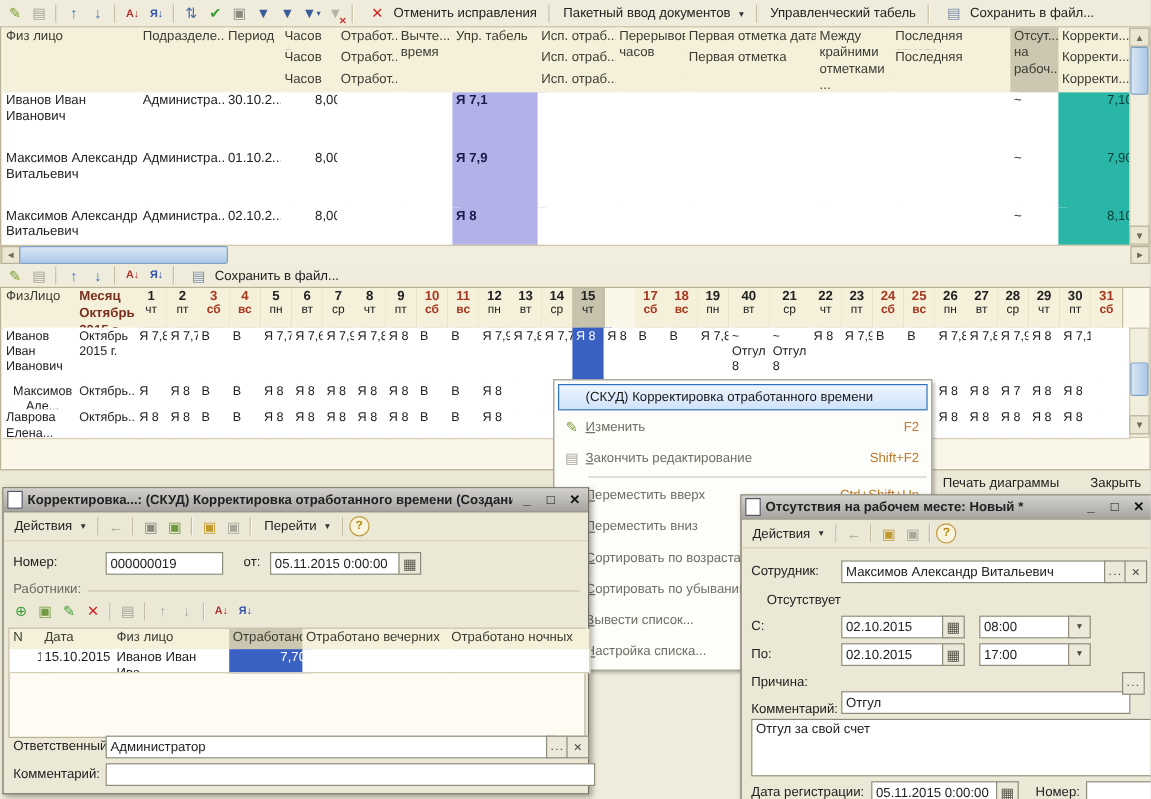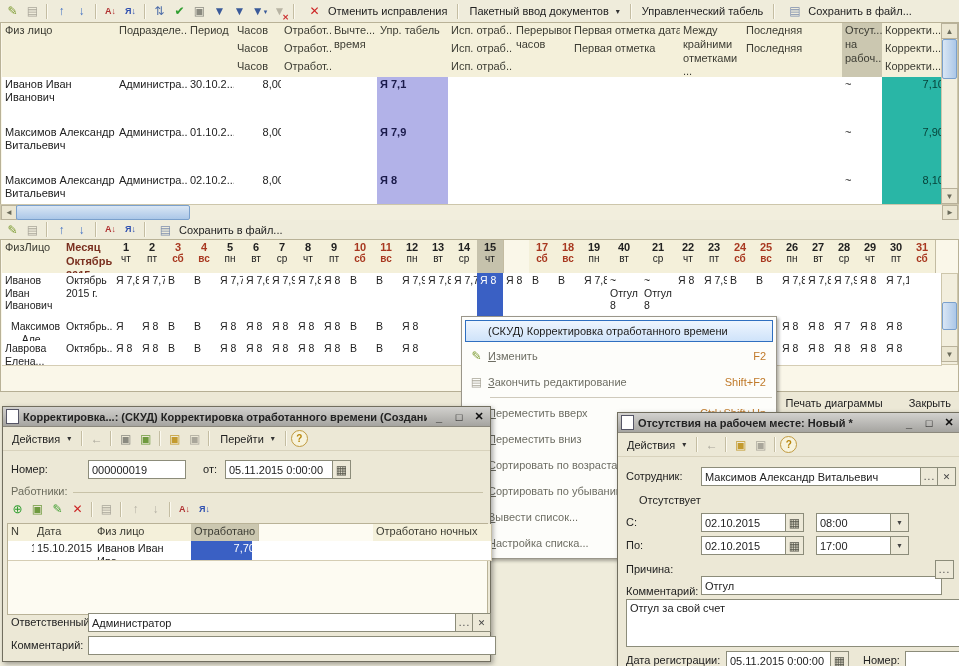--- a/index.html
+++ b/index.html
@@ -442,20 +442,21 @@
         <div class="vsep"></div>
         <div class="icon" style="color: rgb(176, 48, 48); font-size: 9px; font-weight: bold;">А↓</div>
         <div class="icon" style="color: rgb(48, 80, 176); font-size: 9px; font-weight: bold;">Я↓</div>
       </div>
 
     <div id="wtable" class="abs" style="left:4px;top:116px;width:479px;height:90px;background:#fdfbf2;border:1px solid #b9b297;">
         <div class="hc" style="left: 0px; top: 0px; width: 26px; height: 17px;">N</div>
         <div class="hc" style="left: 26px; top: 0px; width: 60px; height: 17px;">Дата</div>
         <div class="hc" style="left: 86px; top: 0px; width: 97px; height: 17px;">Физ лицо</div>
         <div class="hc sel" style="left: 183px; top: 0px; width: 61px; height: 17px;">Отработано</div>
+        <div class="hc" style="left: 244px; top: 0px; width: 121px; height: 17px;">Отработано вечерних</div>
         <div class="hc" style="left: 365px; top: 0px; width: 112px; height: 17px;">Отработано ночных</div>
         <div class="c right" style="left: 0px; top: 17px; width: 26px; height: 17px;">1</div>
         <div class="c" style="left: 26px; top: 17px; width: 60px; height: 17px;">15.10.2015</div>
         <div class="c" style="left: 86px; top: 17px; width: 97px; height: 17px;">Иванов Иван Ива...</div>
         <div class="c selcell right" style="left: 183px; top: 17px; width: 61px; height: 17px; text-align: right;">7,70</div>
         <div class="c" style="left: 244px; top: 17px; width: 121px; height: 17px;"></div>
         <div class="c" style="left: 365px; top: 17px; width: 112px; height: 17px;"></div>
       </div>
 
     <span class="lbl" style="left:8px;top:209px;">Ответственный:</span>

